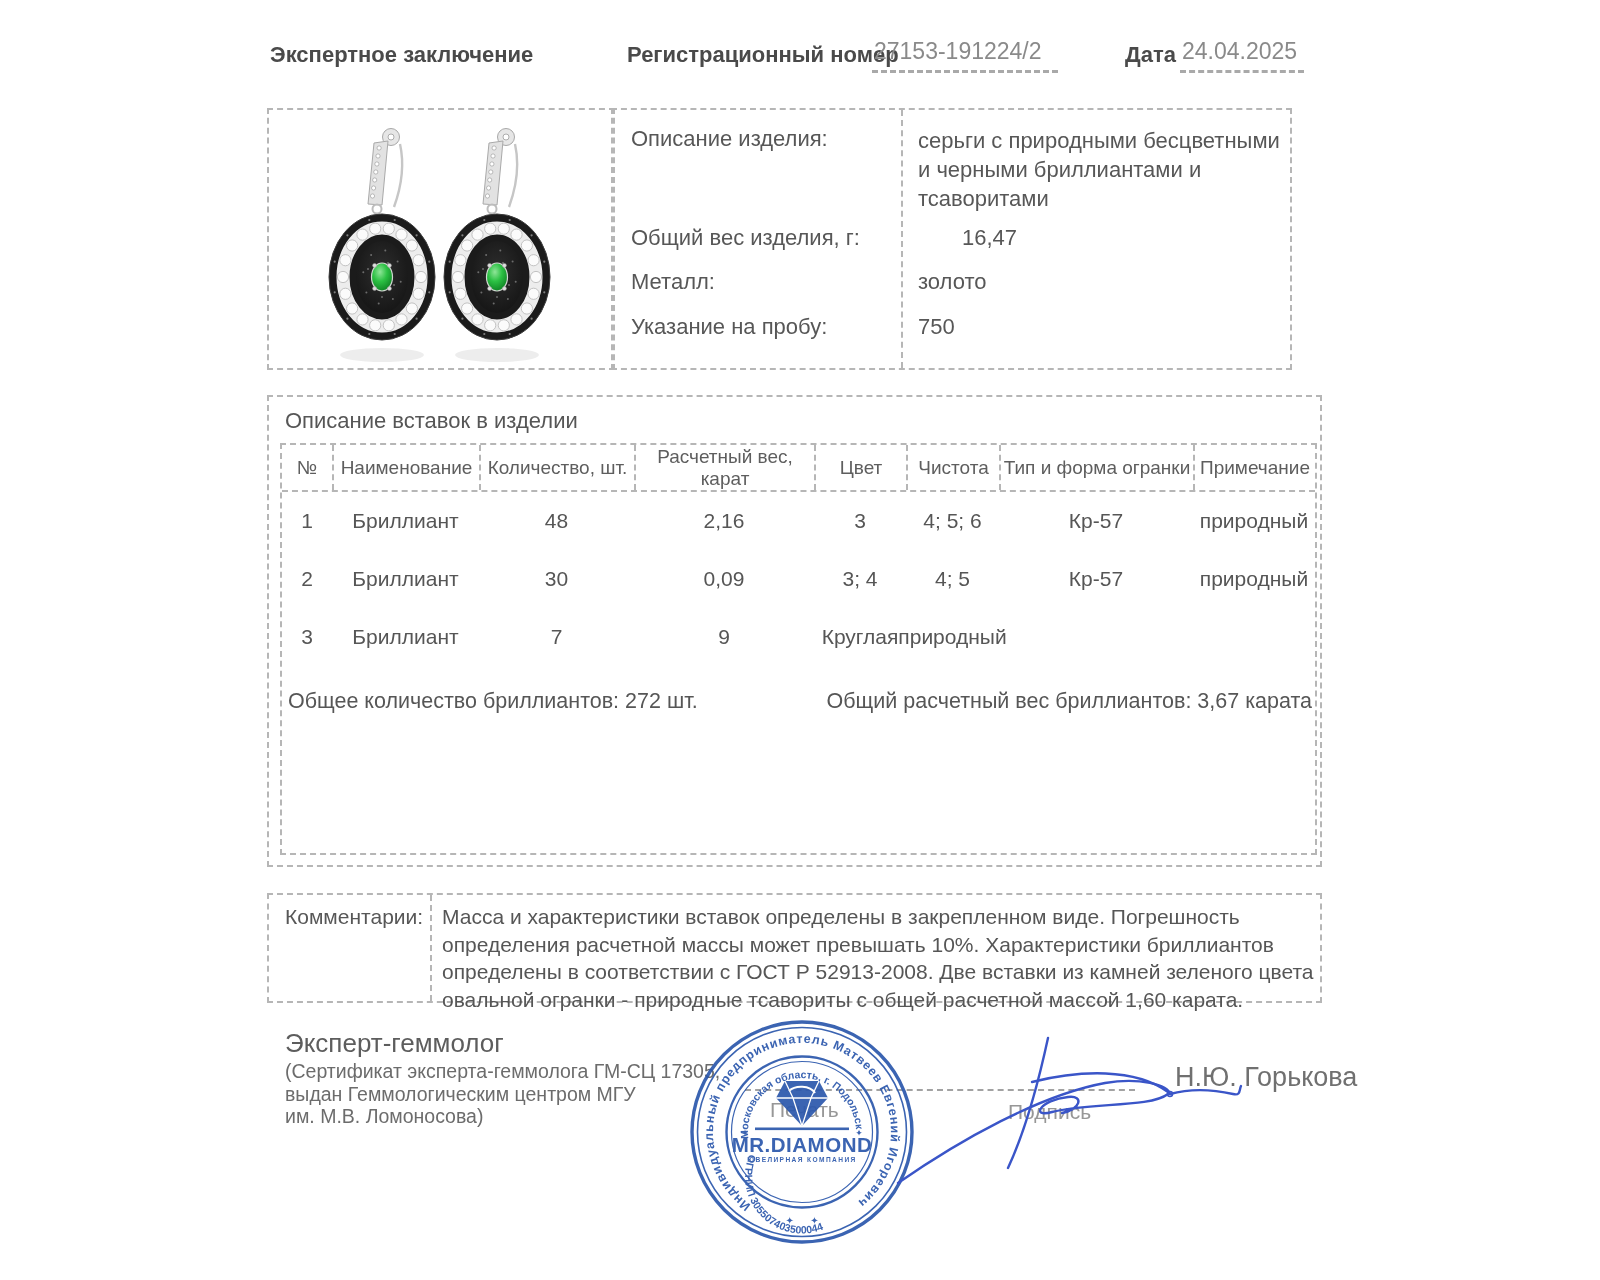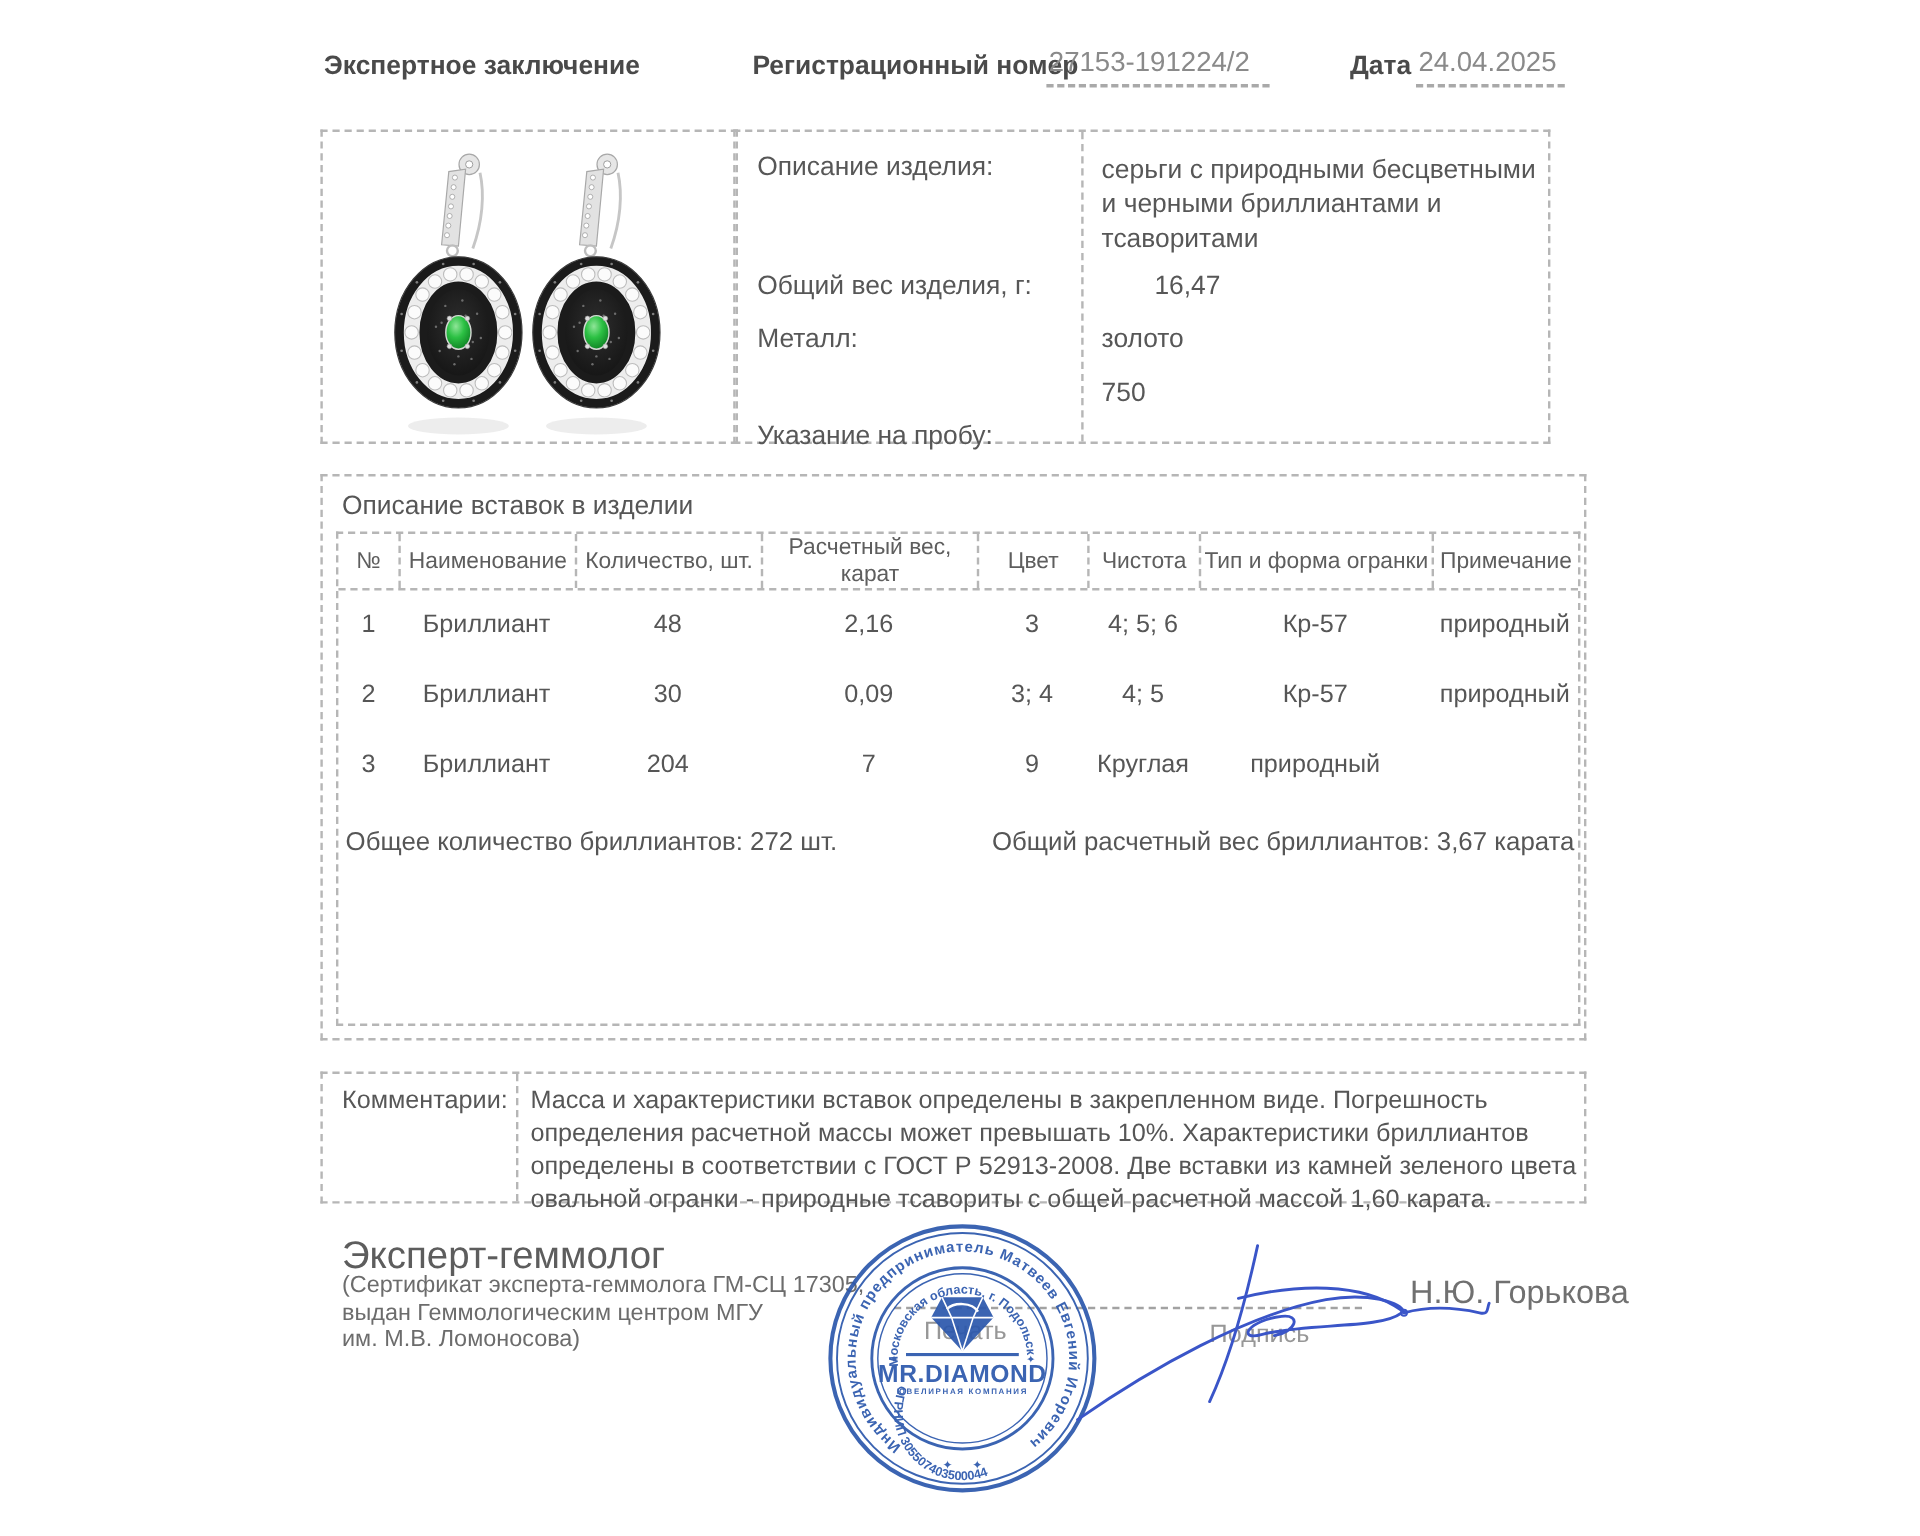--- a/index.html
+++ b/index.html
@@ -149,21 +149,21 @@
   </div>
 
   <div class="dashed-box" style="left:611px;top:108px;width:681px;height:262px;">
     <div class="divider-v" style="left:288px;"></div>
     <div class="abs lbl" style="left:18px;top:16px;">Описание изделия:</div>
     <div class="abs val" style="left:305px;top:16px;width:372px;line-height:29px;">серьги с природными бесцветными и черными бриллиантами и тсаворитами</div>
     <div class="abs lbl" style="left:18px;top:115px;">Общий вес изделия, г:</div>
     <div class="abs val" style="left:305px;top:115px;margin-left:44px;">16,47</div>
     <div class="abs lbl" style="left:18px;top:159px;">Металл:</div>
     <div class="abs val" style="left:305px;top:159px;">золото</div>
-    <div class="abs lbl" style="left:18px;top:204px;margin-top:36px;">Указание на пробу:</div>
+    <div class="abs lbl" style="left:18px;top:204px;">Указание на пробу:</div>
     <div class="abs val" style="left:305px;top:204px;">750</div>
   </div>
 
   <div class="dashed-box" style="left:267px;top:395px;width:1055px;height:472px;">
     <div class="abs section-title" style="left:16px;top:11px;">Описание вставок в изделии</div>
 
     <div class="tbl" style="left:11px;top:46px;width:1037px;height:412px;">
       <div class="trow thead">
         <div class="cell">№</div>
         <div class="cell">Наименование</div>
@@ -190,40 +190,39 @@
         <div class="cell">30</div>
         <div class="cell">0,09</div>
         <div class="cell">3; 4</div>
         <div class="cell">4; 5</div>
         <div class="cell">Кр-57</div>
         <div class="cell">природный</div>
       </div>
       <div class="trow tdata">
         <div class="cell">3</div>
         <div class="cell">Бриллиант</div>
-        <div class="cell">204</div>
         <div class="cell">7</div>
         <div class="cell">9</div>
         <div class="cell">Круглая</div>
         <div class="cell">природный</div>
       </div>
       <div class="totals" style="left:6px;top:244px;width:1024px;">
         <span>Общее количество бриллиантов: 272  шт.</span>
         <span>Общий расчетный вес бриллиантов: 3,67 карата</span>
       </div>
     </div>
   </div>
 
   <div class="dashed-box" style="left:267px;top:893px;width:1055px;height:110px;">
     <div class="divider-v" style="left:161px;"></div>
     <div class="abs lbl" style="left:16px;top:10px;font-size:21px;">Комментарии:</div>
     <div class="abs comments-text" style="left:173px;top:8px;width:884px;">Масса и характеристики вставок определены в закрепленном виде. Погрешность определения расчетной массы может превышать 10%. Характеристики бриллиантов определены в соответствии с ГОСТ Р 52913-2008. Две вставки из камней зеленого цвета овальной огранки - природные тсавориты с общей расчетной массой 1,60 карата.</div>
   </div>
 
-  <div class="abs" style="left:285px;top:1028px;font-size:32px;color:#5d5d5d;">Эксперт-геммолог</div>
+  <div class="abs" style="left:285px;top:1028px;font-size:26px;color:#5d5d5d;">Эксперт-геммолог</div>
   <div class="abs cert-note" style="left:285px;top:1060px;">
     <span>(Сертификат эксперта-геммолога ГМ-СЦ 17305,</span>
     <span>выдан Геммологическим центром МГУ</span>
     <span>им. М.В. Ломоносова)</span>
   </div>
 
   <div class="dash-line" style="left:745px;top:1089px;width:390px;"></div>
   <div class="abs placeholder-label" style="left:770px;top:1098px;">Печать</div>
   <div class="abs placeholder-label" style="left:1008px;top:1100px;">Подпись</div>
 

